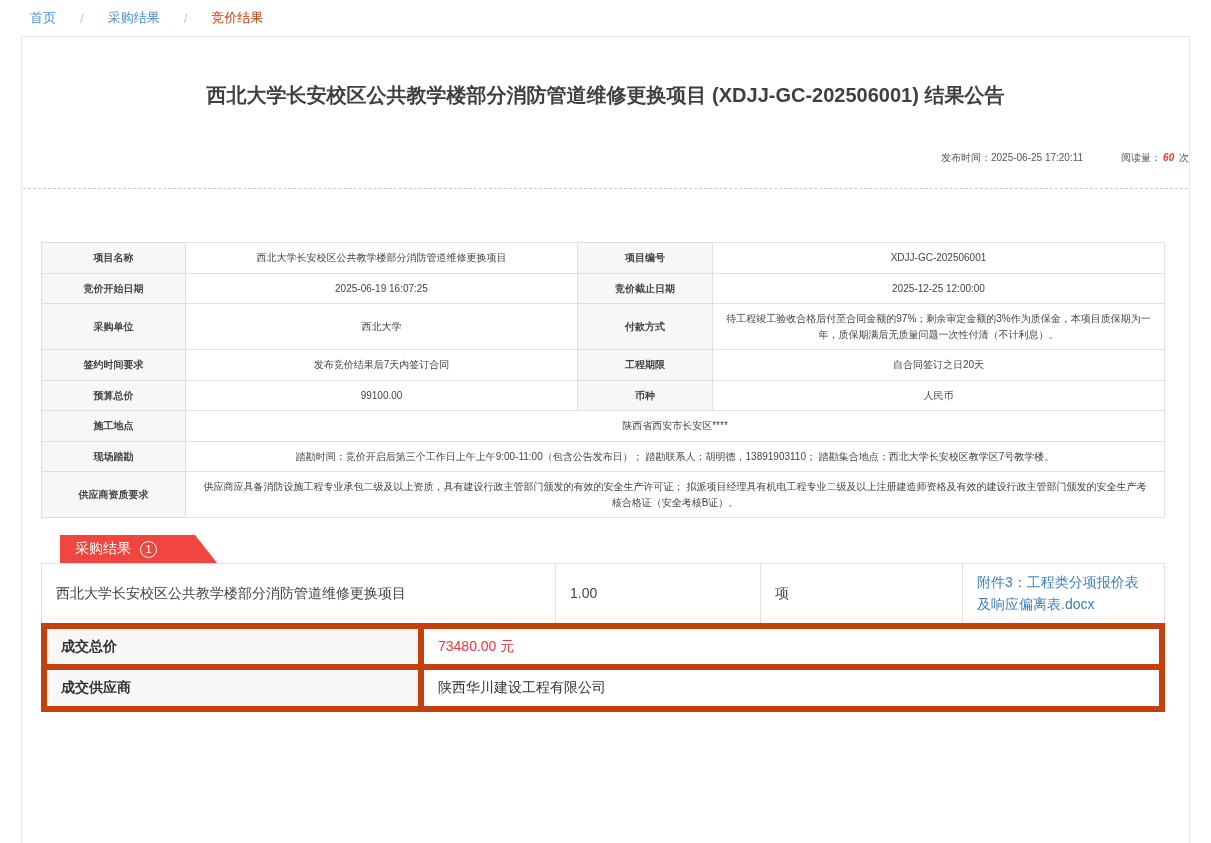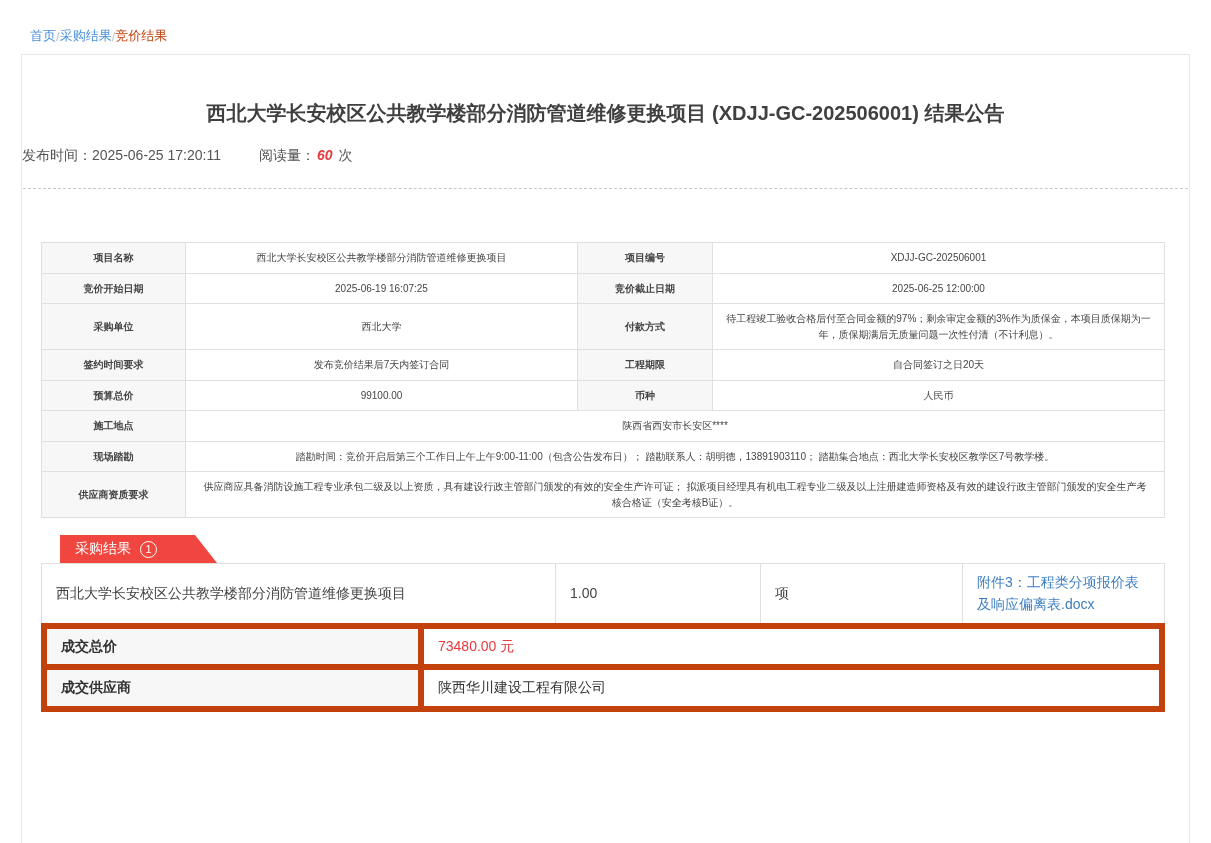--- a/index.html
+++ b/index.html
@@ -4,23 +4,23 @@
 <style>
   * { margin: 0; padding: 0; box-sizing: border-box; }
   html, body {
     width: 1211px; height: 843px; overflow: hidden;
     background: #ffffff;
     font-family: "Liberation Sans", "DejaVu Sans", sans-serif;
     color: #333;
   }
   
   .breadcrumb {
-    padding: 27px 30px 7px 30px;
+    padding: 9px 30px 7px 30px;
     font-size: 13px;
-    display: flex; align-items: center; gap: 0;
+    display: flex; align-items: center; gap: 24px;
   }
   .breadcrumb a { color: #4a90d9; text-decoration: none; cursor: pointer; }
   .breadcrumb .sep { color: #c0c4cc; }
   .breadcrumb .current { color: #c2410c; }
 
   
   .card {
     margin: 2px 21px 0 21px;
     background: #fff;
     border: 1px solid #e8e8e8;
@@ -28,23 +28,23 @@
   }
   .page-title {
     text-align: center;
     font-size: 20px;
     font-weight: bold;
     color: #404040;
     padding: 44px 60px 0 60px;
     line-height: 1.4;
   }
   .meta {
-    text-align: left;
-    margin-top: 20px;
-    font-size: 14px;
+    text-align: right;
+    margin-top: 42px;
+    font-size: 10px;
     color: #555;
   }
   .meta .views-label { margin-left: 38px; }
   .meta .red-count { color: #e8393c; font-style: italic; font-weight: bold; margin: 0 2px; }
   .dashed-divider {
     border: none;
     border-top: 1px dashed #c8c8c8;
     margin: 23px 1px 0 1px;
   }
 
@@ -165,21 +165,21 @@
           <tr>
         <td class="lbl">项目名称</td>
         <td>西北大学长安校区公共教学楼部分消防管道维修更换项目</td>
         <td class="lbl">项目编号</td>
         <td>XDJJ-GC-202506001</td>
       </tr>
       <tr>
         <td class="lbl">竞价开始日期</td>
         <td>2025-06-19 16:07:25</td>
         <td class="lbl">竞价截止日期</td>
-        <td>2025-06-25 12:00:00</td>
+        <td>2025-12-25 12:00:00</td>
       </tr>
       <tr>
         <td class="lbl">采购单位</td>
         <td>西北大学</td>
         <td class="lbl">付款方式</td>
         <td>待工程竣工验收合格后付至合同金额的97%；剩余审定金额的3%作为质保金，本项目质保期为一年，质保期满后无质量问题一次性付清（不计利息）。</td>
       </tr>
       <tr>
         <td class="lbl">签约时间要求</td>
         <td>发布竞价结果后7天内签订合同</td>

